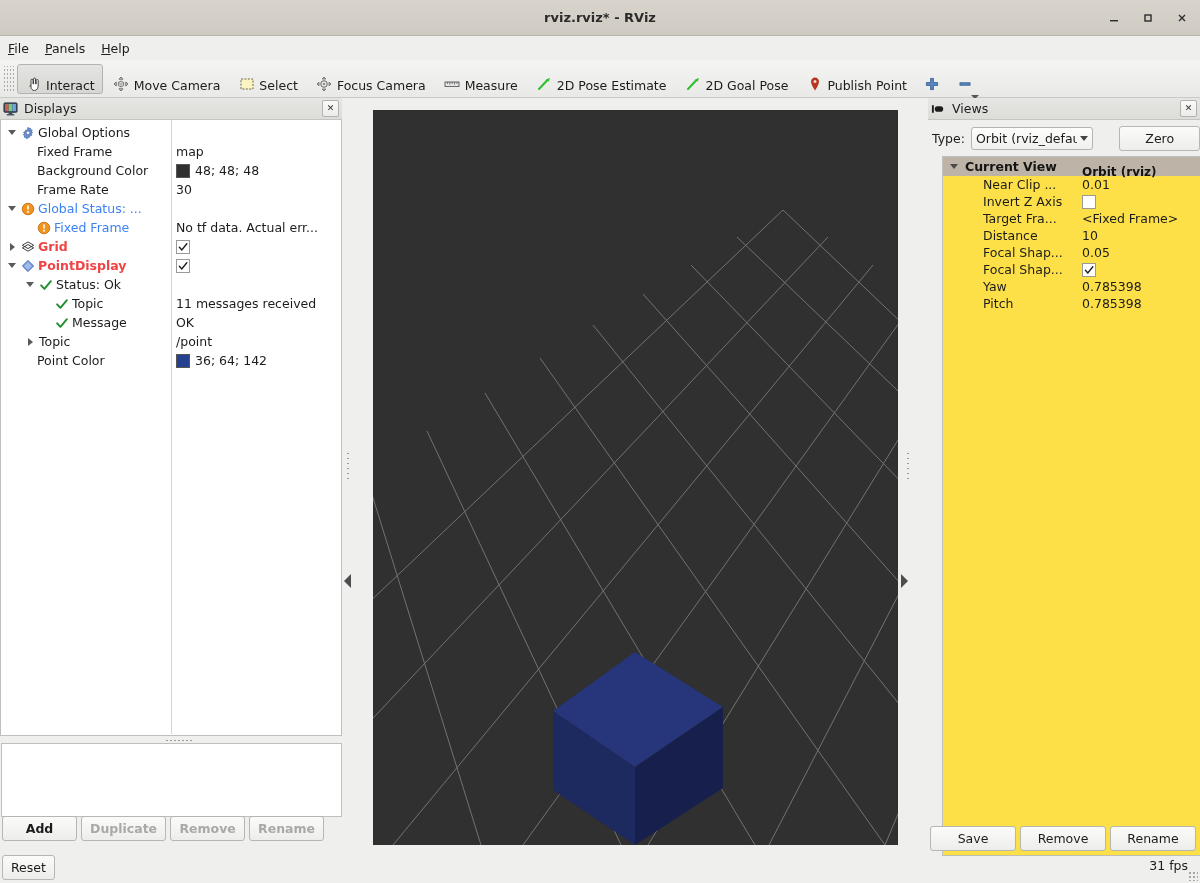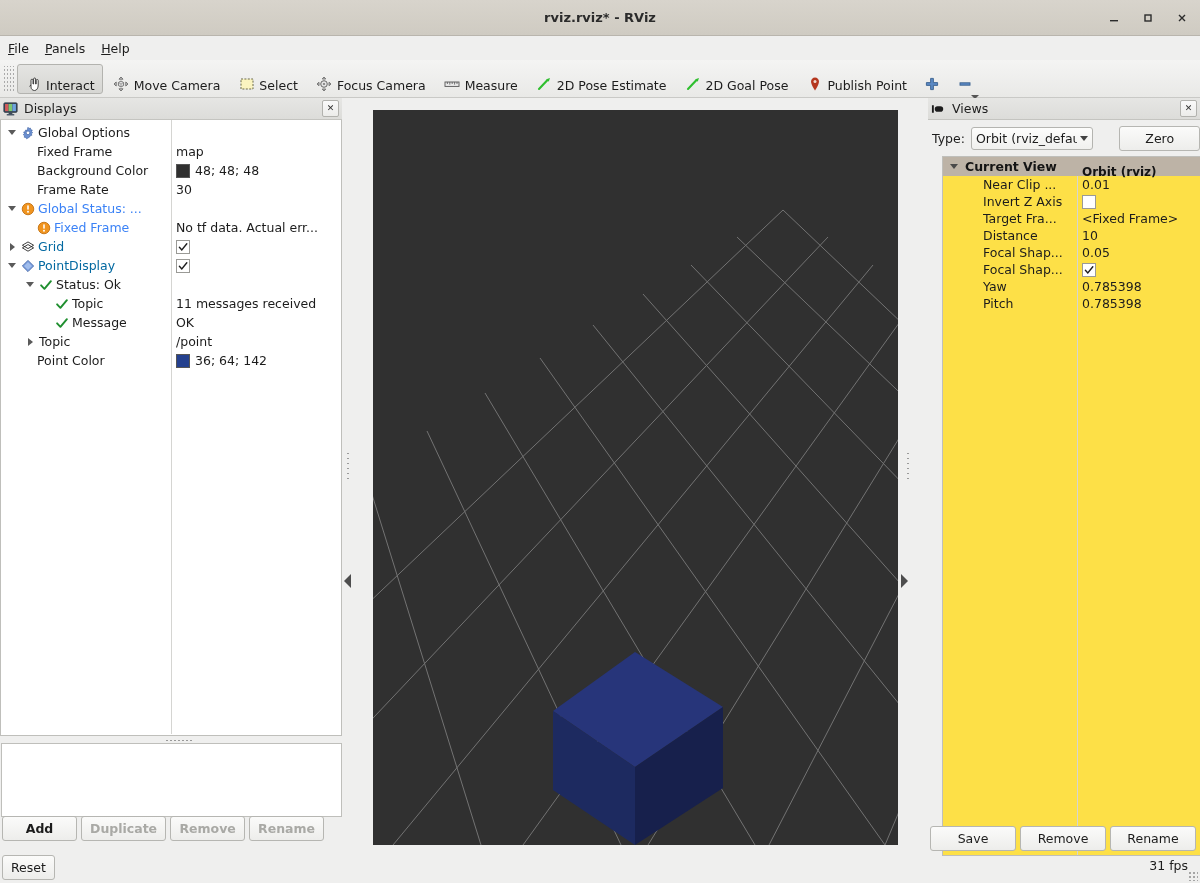--- a/index.html
+++ b/index.html
@@ -85,21 +85,21 @@
   .trow{position:relative;height:19px;display:flex;align-items:center;}
   .tcell-name{position:absolute;left:0;top:0;height:19px;display:flex;align-items:center;gap:3px;white-space:nowrap;}
   .tcell-val{position:absolute;left:175px;top:0;height:19px;display:flex;align-items:center;gap:5px;white-space:nowrap;}
   .arrow{width:11px;height:11px;display:inline-flex;align-items:center;justify-content:center;flex:0 0 auto;cursor:pointer;}
   .arrow.down{border-left:4.5px solid transparent;border-right:4.5px solid transparent;border-top:5px solid #5a5a5a;width:0;height:0;margin-right:2px;margin-left:3px;}
   .arrow.right{border-top:4.5px solid transparent;border-bottom:4.5px solid transparent;border-left:5px solid #5a5a5a;width:0;height:0;margin-right:3px;margin-left:5px;}
   .arrow.spacer{width:11px;height:11px;}
   .ticon{width:14px;height:14px;display:inline-flex;align-items:center;justify-content:center;flex:0 0 auto;}
   .ticon svg{display:block}
   .lbl{font-size:12.5px;color:#1c1c1c;}
-  .lbl.blue{color:#0369a1;font-weight:normal;}
+  .lbl.blue{color:#ef4444;font-weight:bold;}
   .lbl.orange{color:#3b82f6;}
   .swatch{width:12px;height:12px;border:1px solid #555;display:inline-block;flex:0 0 auto;}
   .chk{width:12px;height:12px;border:1px solid #9a9a96;background:#fff;display:inline-flex;
     align-items:center;justify-content:center;flex:0 0 auto;cursor:pointer;}
   .chk svg{display:block}
 
   
   .disp-hsplit{position:absolute;left:0;top:736px;width:342px;height:8px;}
   .disp-hsplit .dots{position:absolute;left:165px;top:3px;width:28px;height:3px;
     background-image:radial-gradient(#999 .8px,transparent .8px);background-size:4px 3px;}

